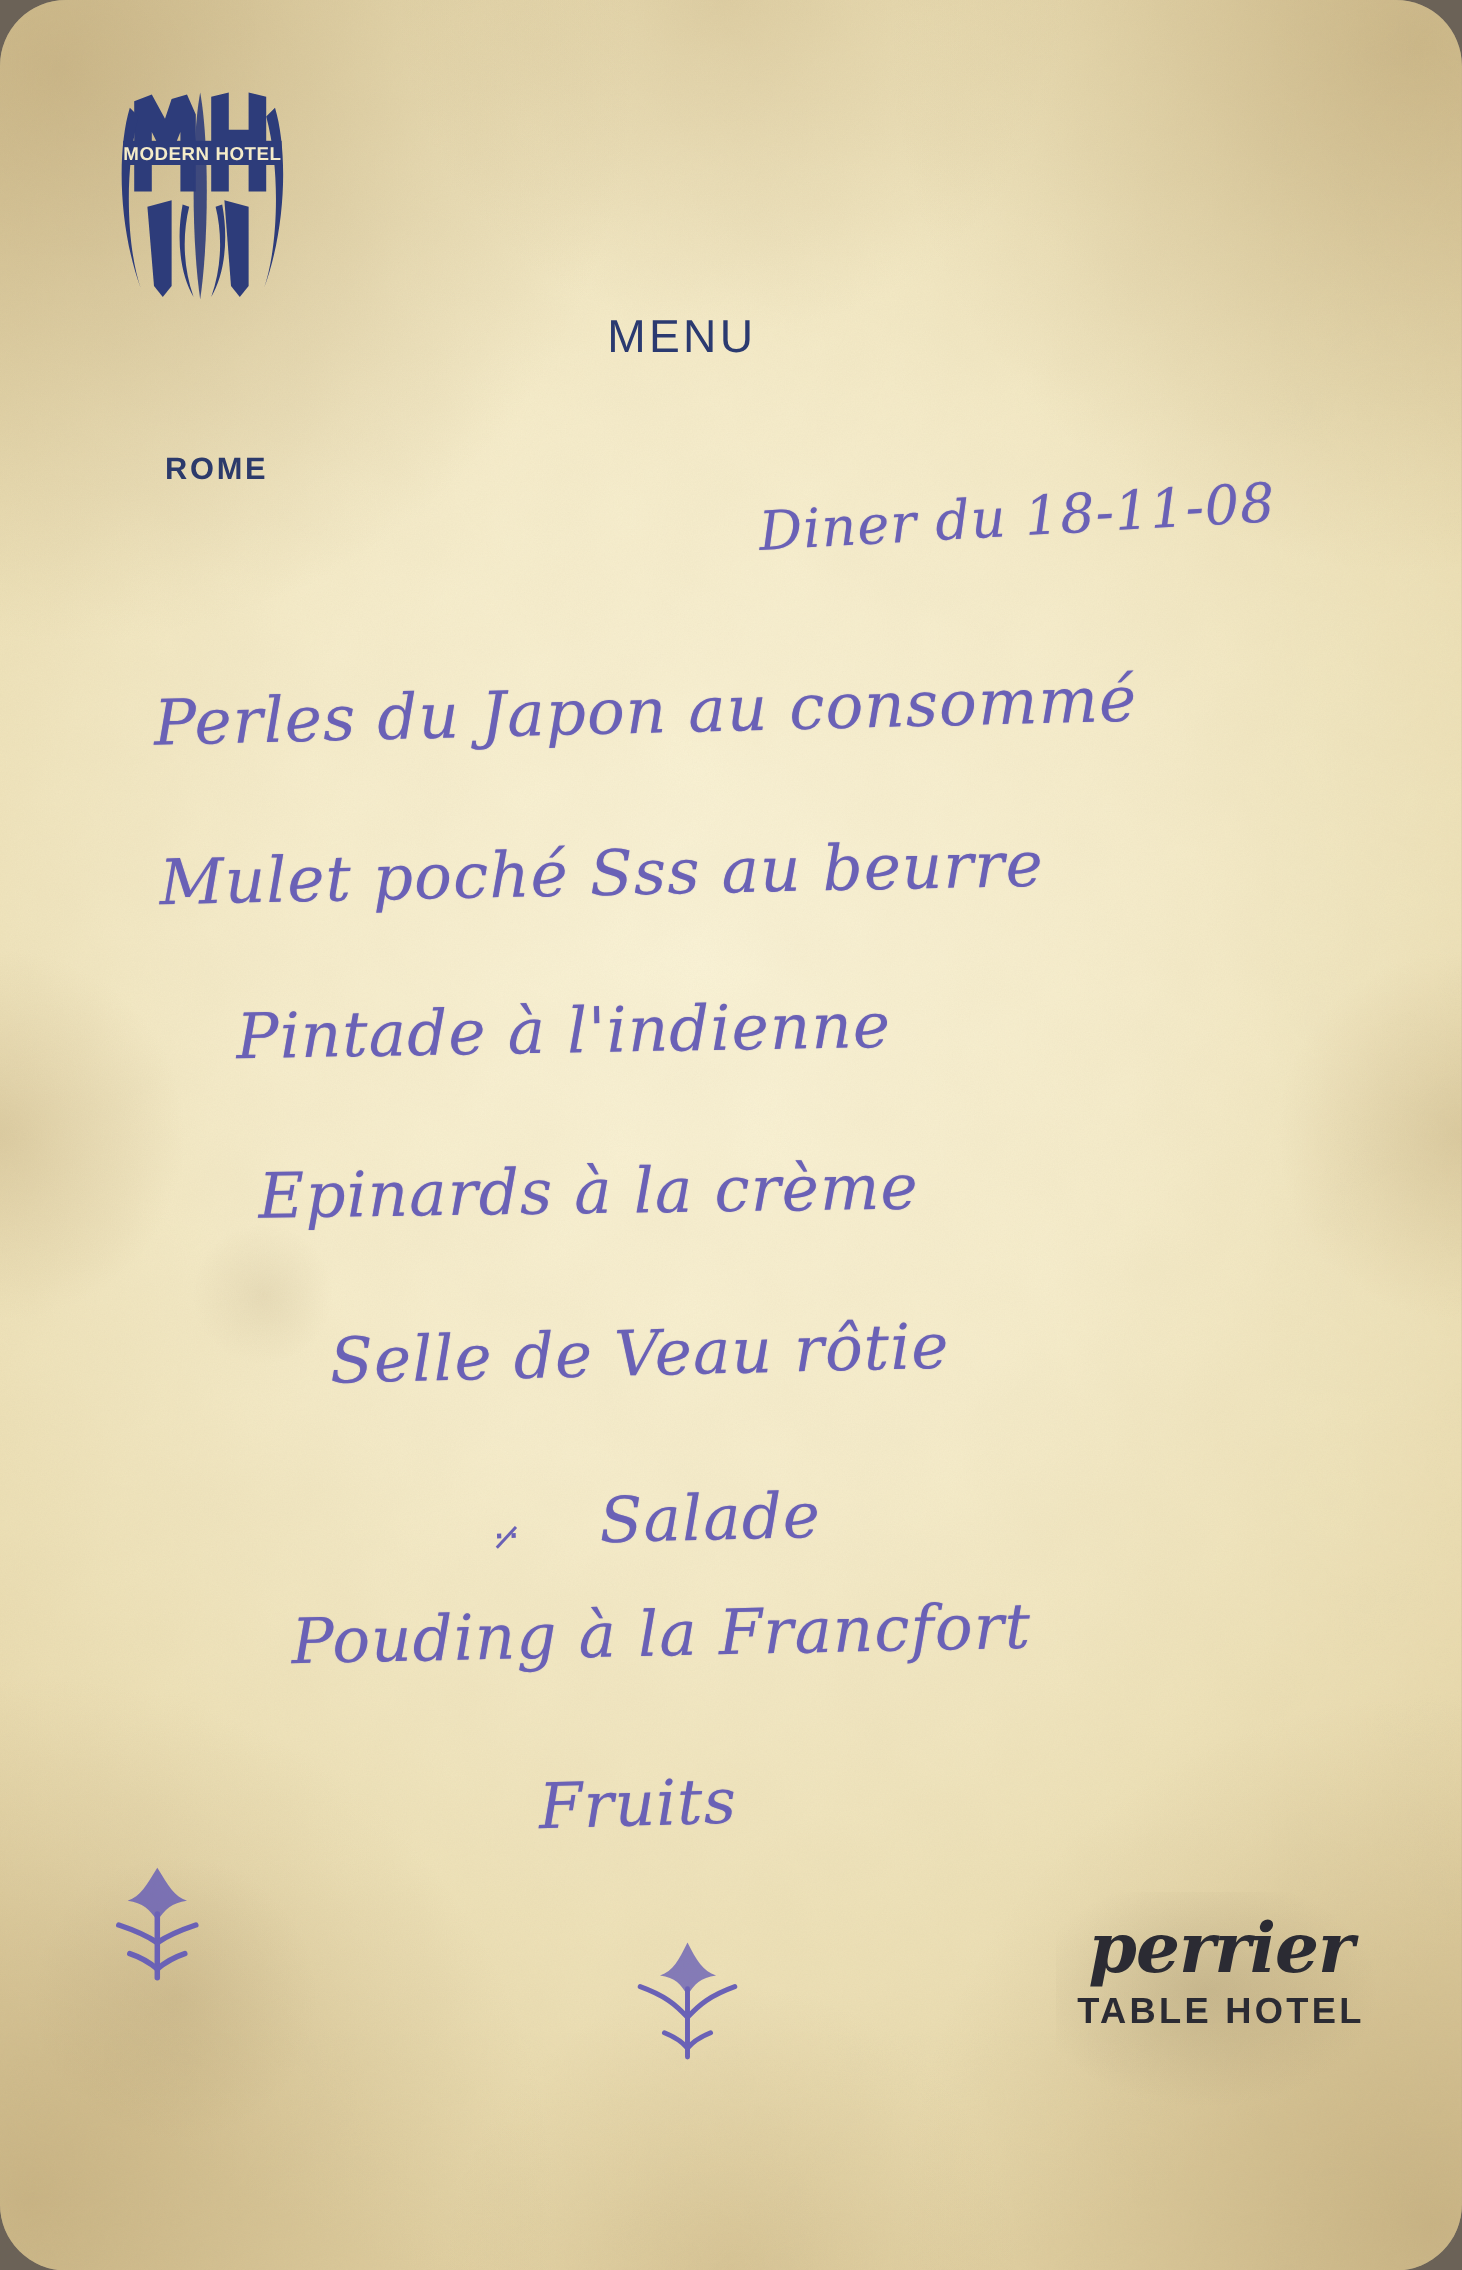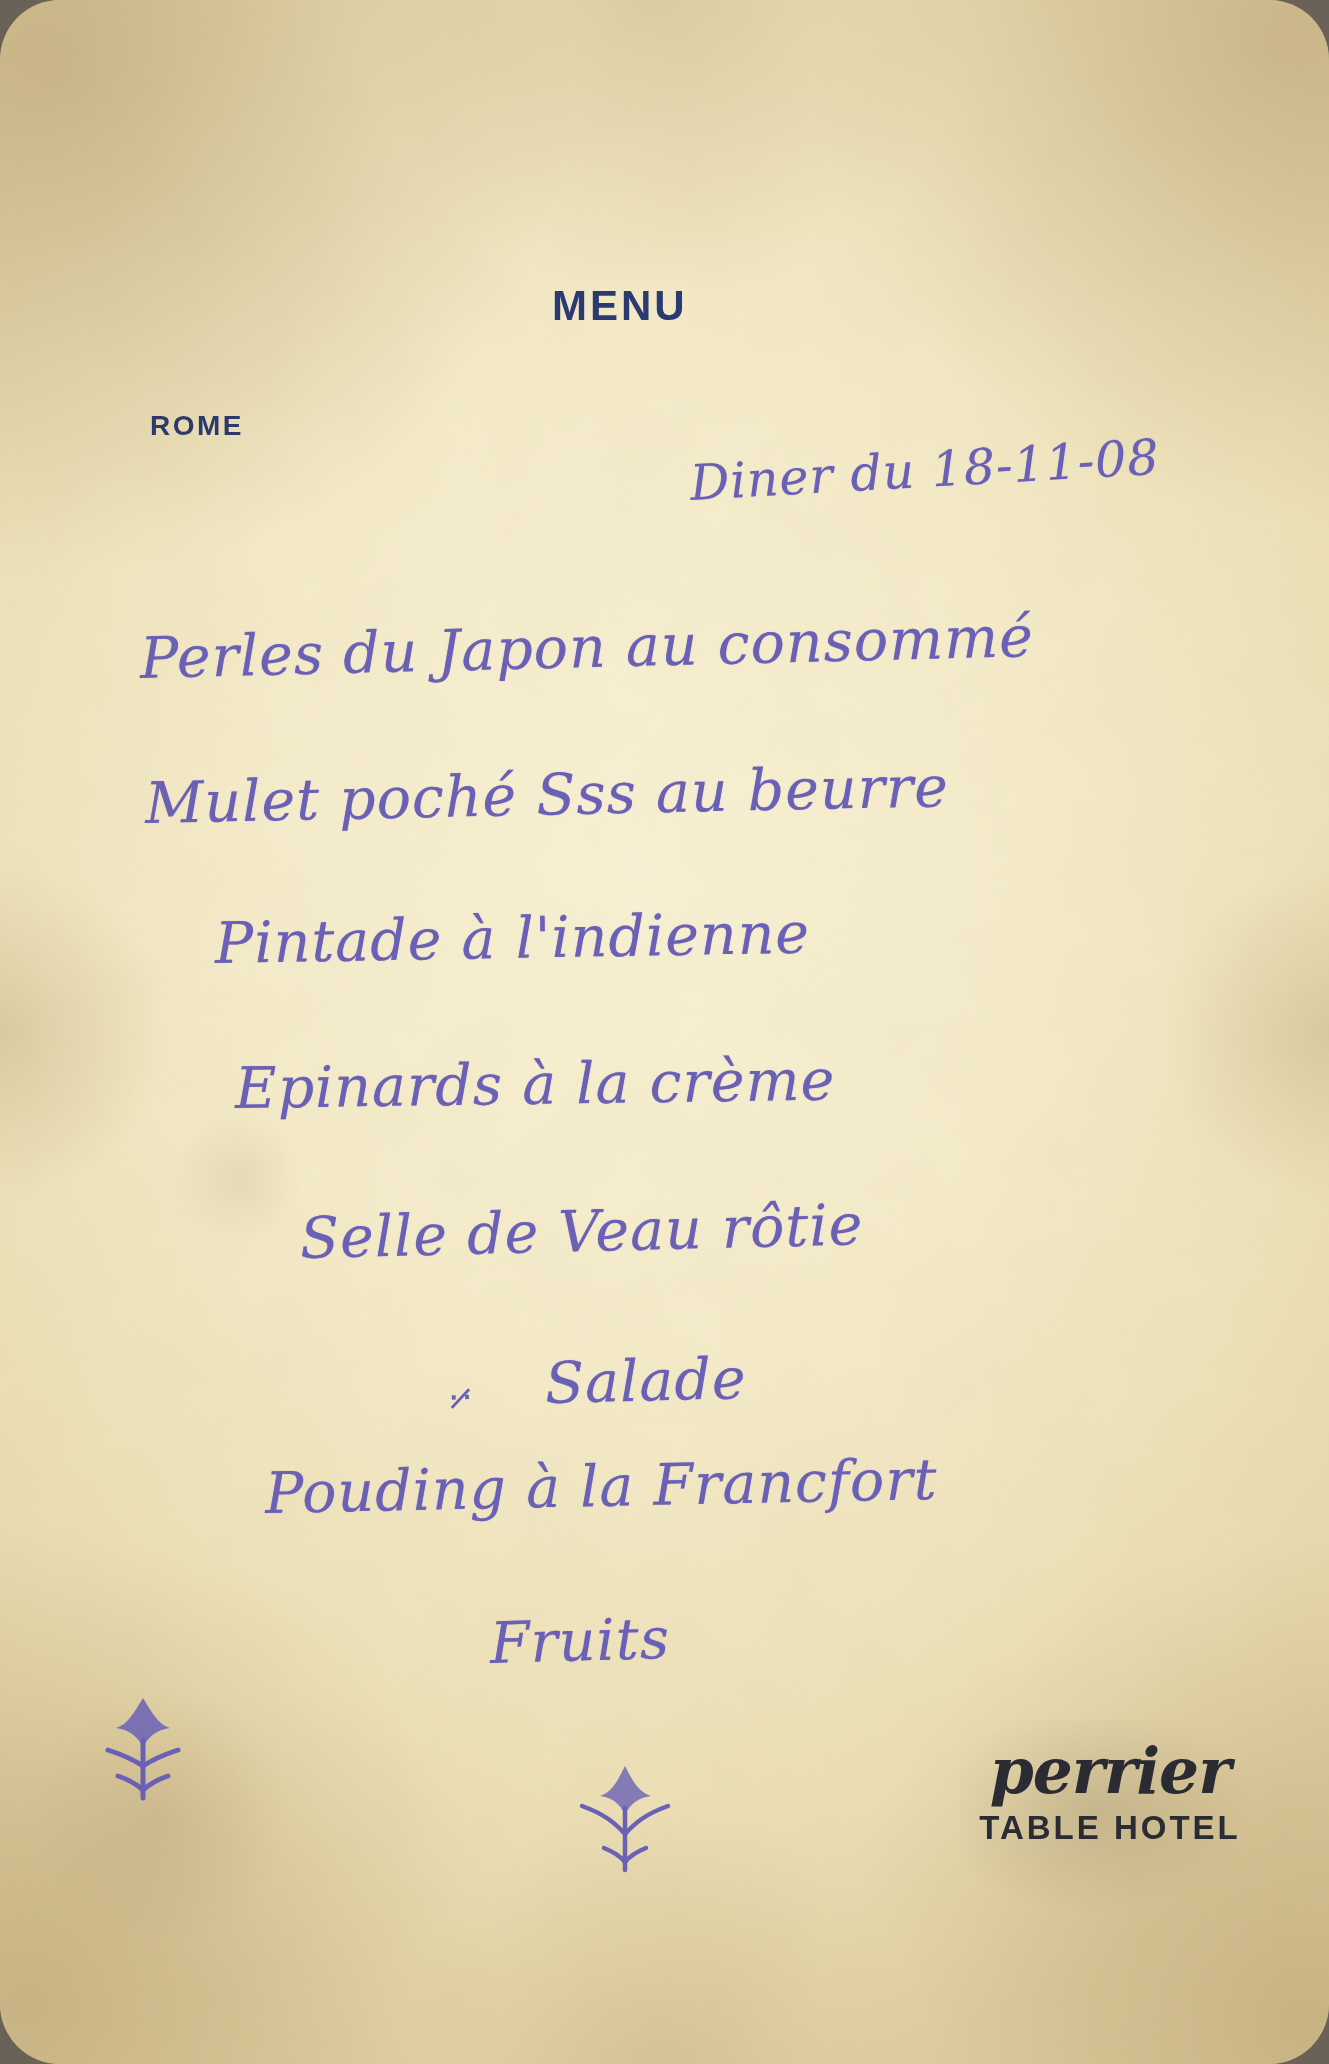--- a/index.html
+++ b/index.html
@@ -67,21 +67,21 @@
     color: #2c3a6b;
     font-weight: 600;
     margin-top: 17px;
   }
   #menu-title {
     position: absolute;
     left: 552px;
     top: 282px;
     font-size: 42px;
     letter-spacing: 3px;
-    font-weight: 700;
+    font-weight: 400;
     color: #2b3a70;
   }
 
   
   .hand {
     position: absolute;
     color: #6a61b6;
     font-family: "DejaVu Serif", serif;
     font-style: italic;
     white-space: nowrap;
@@ -181,20 +181,42 @@
       </filter>
       <filter id="blotch">
         <feTurbulence type="fractalNoise" baseFrequency="0.012" numOctaves="3"></feTurbulence>
         <feColorMatrix type="matrix" values="0 0 0 0 0.5  0 0 0 0 0.4  0 0 0 0 0.22  0 0 0 0.22 0"></feColorMatrix>
       </filter>
     </defs>
     <rect width="1329" height="2064" filter="url(#fnoise)"></rect>
     <rect width="1329" height="2064" filter="url(#blotch)" opacity="0.55"></rect>
   </svg>
 
+  <div id="logo">
+    <svg viewBox="0 0 160 200" width="160" height="200">
+      <g fill="#2d3c7a">
+
+        <path d="M18 14 L34 8 L46 30 L52 12 L66 8 L74 26 L74 96 L60 96 L60 42 L52 62 L44 62 L34 42 L34 96 L18 96 Z"></path>
+
+        <path d="M88 10 L104 6 L104 40 L122 40 L122 6 L138 10 L138 96 L122 96 L122 58 L104 58 L104 96 L88 96 Z"></path>
+
+        <path d="M30 110 L52 104 L52 182 L44 192 L36 182 Z"></path>
+        <path d="M100 104 L122 110 L122 182 L114 192 L106 182 Z"></path>
+
+        <path d="M14 20 C2 60 4 130 24 184 C12 150 8 80 22 28 Z"></path>
+        <path d="M146 20 C158 60 156 130 136 184 C148 150 152 80 138 28 Z"></path>
+        <path d="M78 6 C70 50 70 140 78 194 C86 140 86 50 78 6 Z" opacity="0.9"></path>
+        <path d="M62 108 C56 140 60 172 72 192 C62 164 62 134 68 110 Z"></path>
+        <path d="M98 108 C104 140 100 172 88 192 C98 164 98 134 92 110 Z"></path>
+      </g>
+
+      <rect x="8" y="50" width="144" height="22" fill="#2d3c7a"></rect>
+      <text x="80" y="67" font-family="Liberation Sans, sans-serif" font-size="17" font-weight="700" fill="#f5ecc9" text-anchor="middle" letter-spacing="0.5">MODERN HOTEL</text>
+    </svg>
+  </div>
 
   <div id="rome">ROME</div>
 
   <div id="menu-title">MENU</div>
 
   <div class="hand" id="date">Diner du 18-11-08</div>
 
   <div class="hand dish" id="d0">Perles du Japon au consommé</div>
   <div class="hand dish" id="d1">Mulet poché Sss au beurre</div>
   <div class="hand dish" id="d2">Pintade à l'indienne</div>

